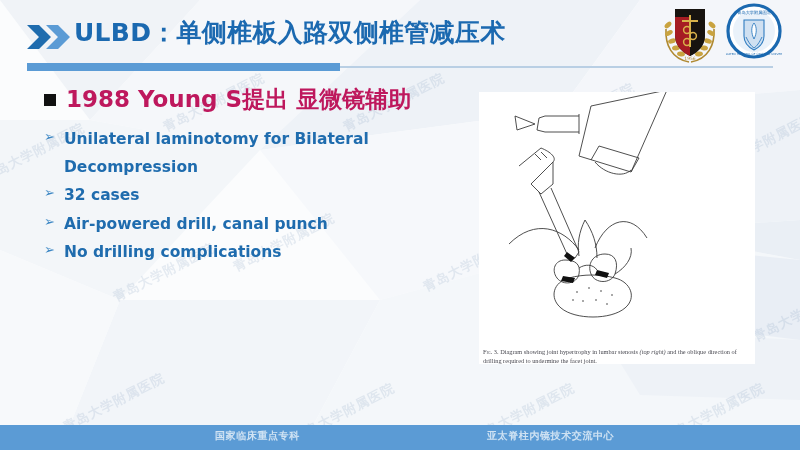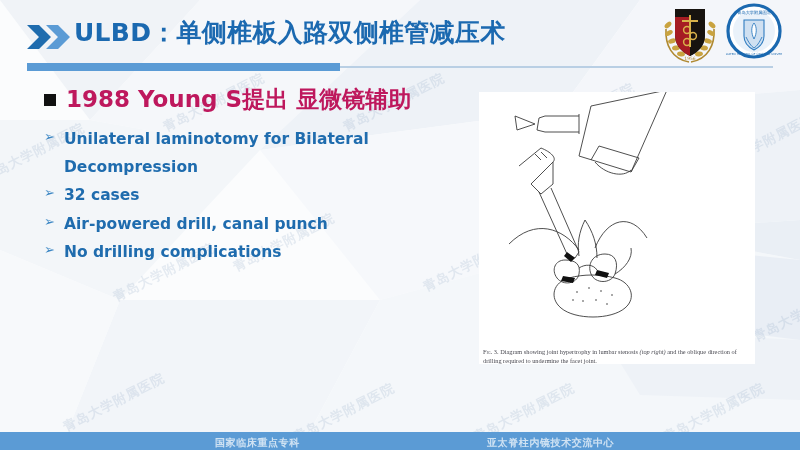--- a/index.html
+++ b/index.html
@@ -176,21 +176,21 @@
     color: #2b2b2b;
     font-size: 8.6px;
     line-height: 1.72;
     font-family: "Liberation Sans", "DejaVu Sans", sans-serif;
   }
 
   
   .footer {
     position: absolute;
     left: 0; bottom: 0;
-    width: 800px; height: 18px;
+    width: 800px; height: 25px;
     background: #5b9bd5;
     z-index: 5;
   }
   .footer-label {
     position: absolute;
     top: 4px;
     color: #cfe2f3;
     font-size: 10px;
     font-weight: 700;
     letter-spacing: 0.6px;

